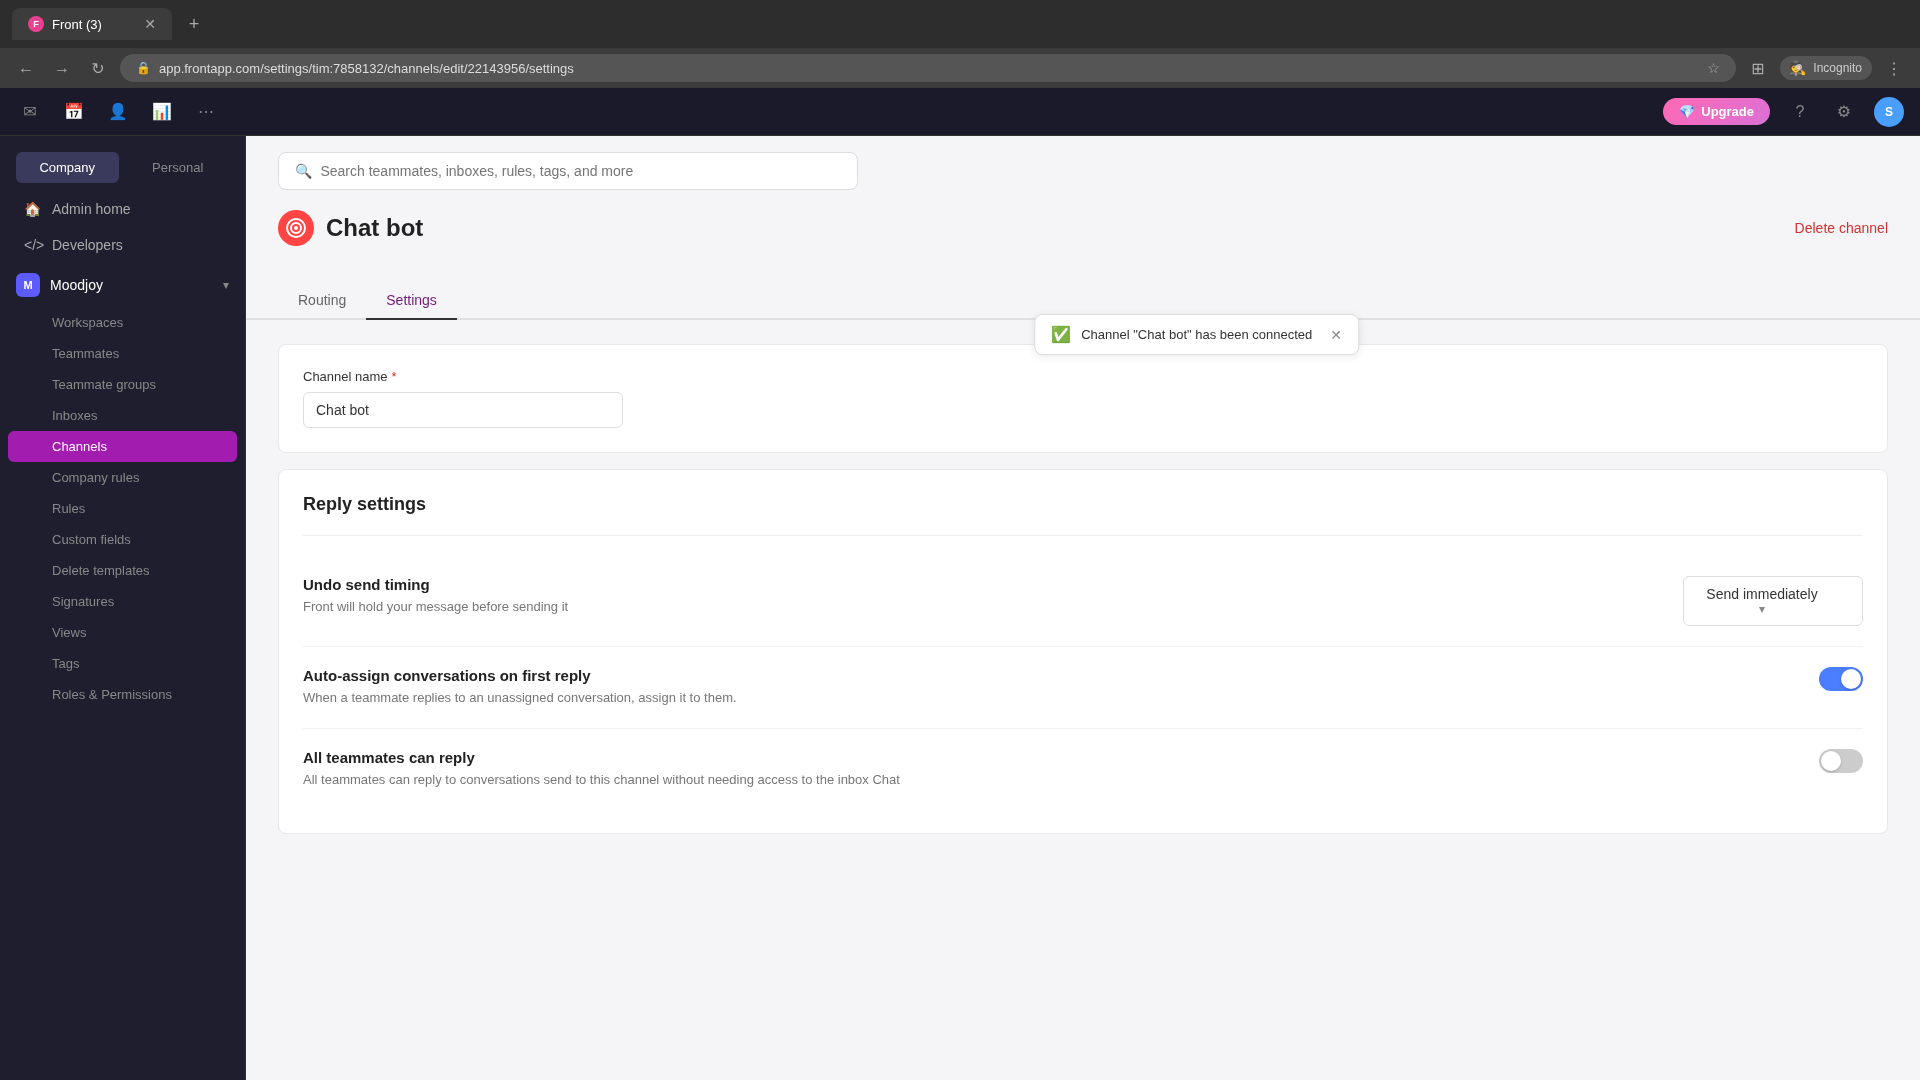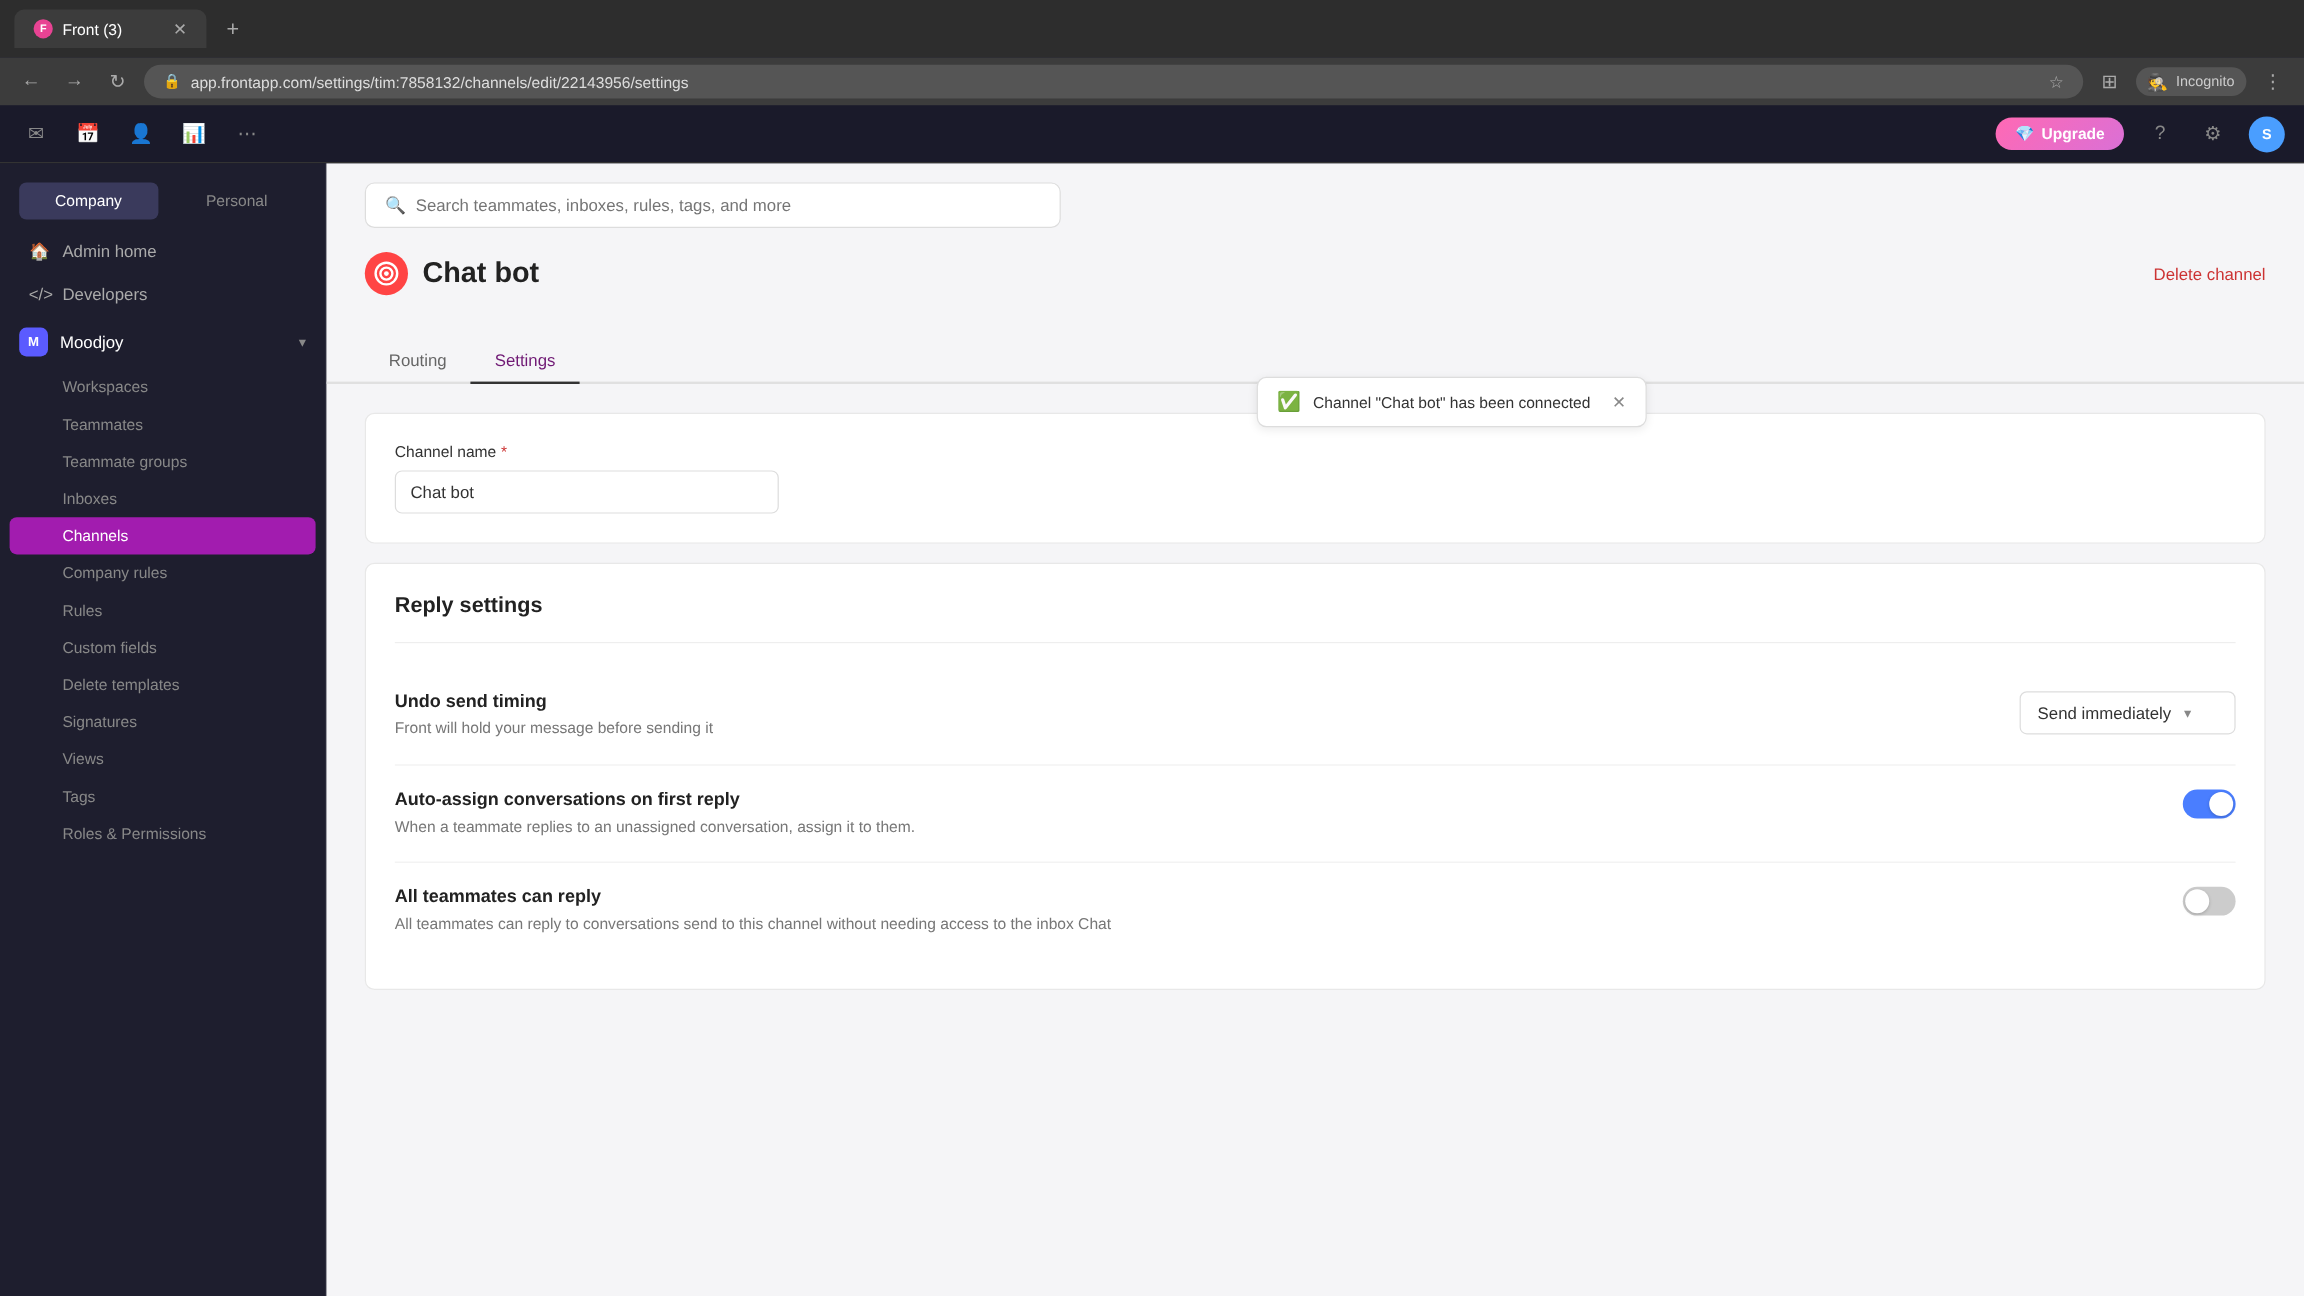--- a/index.html
+++ b/index.html
@@ -24,21 +24,21 @@
     .top-bar { height: 48px; background: #1a1a2a; display: flex; align-items: center; padding: 0 16px; gap: 16px; border-bottom: 1px solid #333; }
     .top-bar-icon { width: 28px; height: 28px; display: flex; align-items: center; justify-content: center; color: #888; cursor: pointer; font-size: 16px; }
     .top-bar-spacer { flex: 1; }
     .upgrade-btn { background: linear-gradient(135deg, #ff69b4, #da70d6); border: none; border-radius: 20px; padding: 6px 16px; color: white; font-size: 13px; font-weight: 600; cursor: pointer; display: flex; align-items: center; gap: 6px; }
     .avatar { width: 30px; height: 30px; border-radius: 50%; background: #4a9eff; display: flex; align-items: center; justify-content: center; color: white; font-size: 12px; font-weight: bold; }
 
     
     .main-layout { display: flex; flex: 1; overflow: hidden; }
 
     
-    .sidebar { width: 272px; background: #1e1e2e; border-right: 1px solid #2e2e3e; overflow-y: auto; flex-shrink: 0; padding-bottom: 20px; }
+    .sidebar { width: 246px; background: #1e1e2e; border-right: 1px solid #2e2e3e; overflow-y: auto; flex-shrink: 0; padding-bottom: 20px; }
     .sidebar-toggle { display: flex; padding: 16px 16px 8px; gap: 8px; }
     .sidebar-toggle-btn { flex: 1; padding: 8px 12px; border-radius: 6px; font-size: 13px; font-weight: 500; cursor: pointer; border: none; }
     .sidebar-toggle-btn.active { background: #3a3a5c; color: #fff; }
     .sidebar-toggle-btn.inactive { background: transparent; color: #888; }
     .sidebar-item { display: flex; align-items: center; gap: 10px; padding: 10px 16px; color: #aaa; font-size: 14px; cursor: pointer; border-radius: 6px; margin: 0 8px; }
     .sidebar-item-icon { font-size: 14px; width: 18px; text-align: center; }
     .sidebar-sub-item { padding: 8px 16px 8px 44px; color: #888; font-size: 13px; cursor: pointer; border-radius: 6px; margin: 0 8px; }
     .sidebar-sub-item.active { color: #fff; background: #a21caf; }
     .sidebar-company-item { display: flex; align-items: center; gap: 10px; padding: 10px 16px; cursor: pointer; }
     .sidebar-company-icon { width: 24px; height: 24px; background: #5b5bff; border-radius: 6px; display: flex; align-items: center; justify-content: center; color: white; font-size: 11px; font-weight: bold; }
@@ -90,21 +90,21 @@
     
     .toggle { width: 44px; height: 24px; border-radius: 12px; position: relative; cursor: pointer; transition: background 0.2s; }
     .toggle.off { background: #ccc; }
     .toggle.on { background: #4a7eff; }
     .toggle-thumb { width: 20px; height: 20px; border-radius: 50%; background: white; position: absolute; top: 2px; transition: left 0.2s; box-shadow: 0 1px 3px rgba(0,0,0,0.2); }
     .toggle.off .toggle-thumb { left: 2px; }
     .toggle.on .toggle-thumb { left: 22px; }
 
     
     .select-wrap { position: relative; }
-    .select-styled { background: white; border: 1.5px solid #ddd; border-radius: 6px; padding: 9px 36px 9px 14px; font-size: 14px; color: #333; cursor: pointer; min-width: 180px; display: flex; align-items: center; justify-content: space-between; }
+    .select-styled { background: white; border: 1.5px solid #ddd; border-radius: 6px; padding: 9px 36px 9px 14px; font-size: 14px; color: #333; cursor: pointer; min-width: 180px; display: flex; align-items: center; justify-content: space-between; flex-direction: column; }
     .select-styled .chevron { color: #888; font-size: 12px; }
 
     
     .sidebar::-webkit-scrollbar { width: 4px; }
     .sidebar::-webkit-scrollbar-thumb { background: #444; border-radius: 2px; }
     .content-area::-webkit-scrollbar { width: 6px; }
     .content-area::-webkit-scrollbar-thumb { background: #ccc; border-radius: 3px; }
   </style>
 </head>
 <body>

